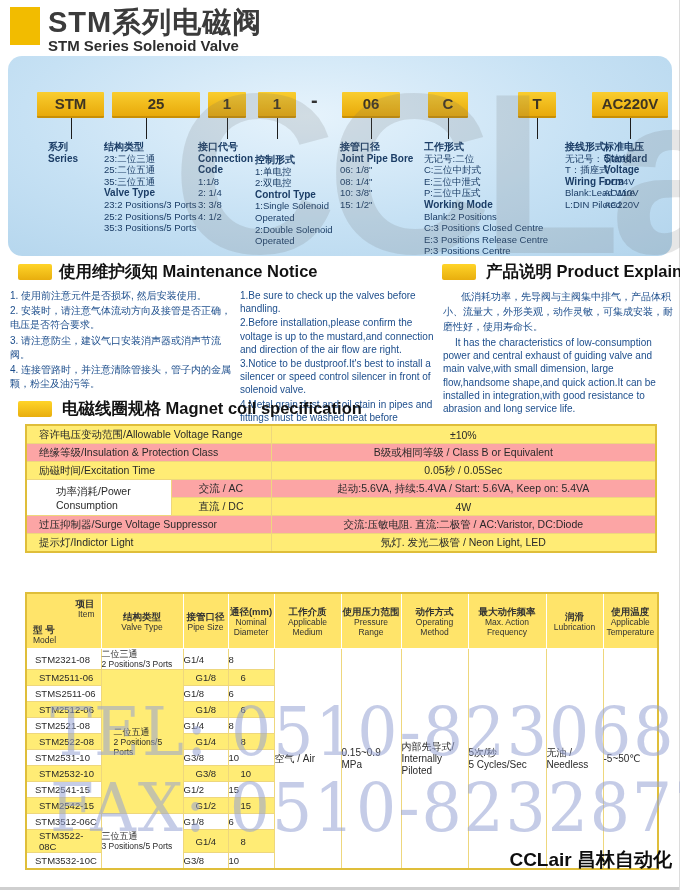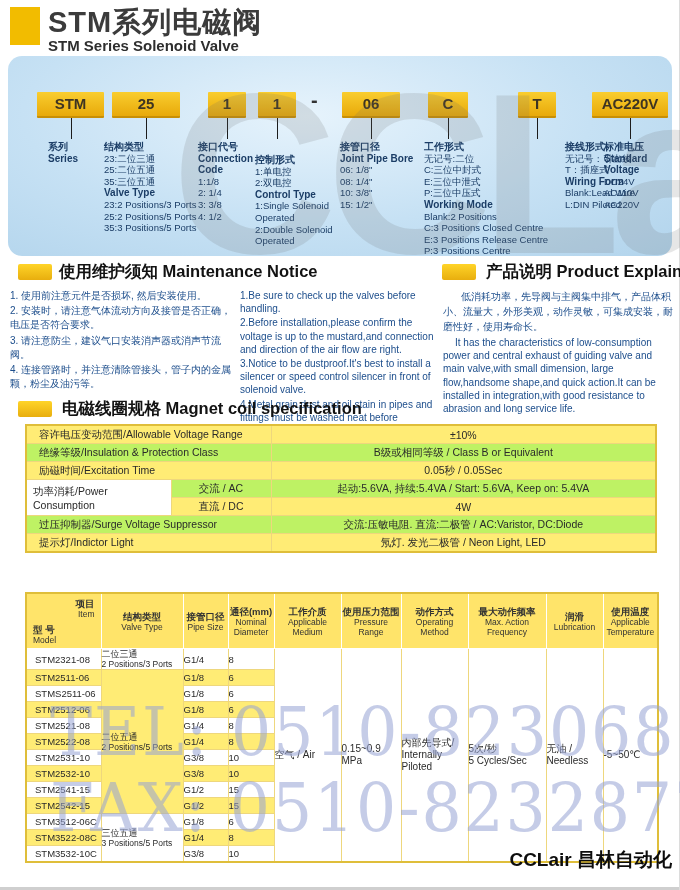--- a/index.html
+++ b/index.html
@@ -28,35 +28,35 @@
   .oc-labels{position:absolute;top:85px;font-size:9.5px;line-height:11.6px;color:#1b3d66;white-space:nowrap;}
   .oc-labels .b{font-weight:bold;font-size:10px;}
   .oc-sep{position:absolute;left:303px;top:33px;font-size:20px;font-weight:bold;color:#333;}
   
   .m-col{position:absolute;font-size:10px;line-height:14.2px;color:#1d4e8c;}
   .m-col div{margin-bottom:1px;}
   .pe-cn{margin:0 0 2px 0;font-size:10px;line-height:15px;color:#1d4e8c;text-indent:1.8em;}
   .pe-en{margin:0;font-size:10px;line-height:13.2px;color:#1d4e8c;text-indent:1.2em;}
   
   .coil-table{position:absolute;left:25px;top:424px;width:630px;border-collapse:collapse;table-layout:fixed;
-              border:2px solid #dfbe3a;background:#bef264;}
+              border:2px solid #dfbe3a;background:#fca5a5;}
   .coil-table td{border:1px solid #eed77d;height:17px;font-size:10.5px;color:#2a2a2a;padding:0;}
   .coil-table td.lbl{text-align:left;padding-left:12px;}
   .coil-table td.sub{text-align:center;}
   .coil-table td.val{text-align:center;}
   .coil-table tr.y td{background:#ffec75;}
-  .coil-table td.mw{background:#fff;text-align:left;padding-left:6px;}
+  .coil-table td.mw{background:#fff;text-align:left;padding-left:29px;}
   
   .spec-table{position:absolute;left:25px;top:592px;width:632px;border-collapse:collapse;table-layout:fixed;
               border:2px solid #dfbe3a;background:#fff;}
   .spec-table th{background:#ffe46a;border:1px solid #fff;height:54px;padding:0;vertical-align:middle;}
   .thcn{font-size:9.5px;font-weight:bold;color:#333;line-height:11px;}
   .then{font-size:8.5px;font-weight:normal;color:#333;line-height:10px;}
   .spec-table td{border:1px solid #eed77d;height:15px;font-size:9.5px;color:#2a2a2a;text-align:left;padding:0;}
-  .spec-table tr.y td{background:#ffec75;}
+  .spec-table tr.y td{background:#ffec75;padding-left:12px;}
   .spec-table td.mw{background:#fff;}
   .spec-table td.mdl{text-align:left;padding-left:8px;}
   .spec-table td.vt{background:#fff;font-size:9px;line-height:10px;}
   .spec-table td.vt .en{font-size:8.5px;}
   .spec-table td.shared{font-size:10px;line-height:12px;}
   .corner{position:relative;background:#ffe46a;
           background-image:linear-gradient(to bottom right,transparent 49.3%,#cfae45 49.3%,#cfae45 50.7%,transparent 50.7%);}
   .corner .tr{position:absolute;top:4px;right:6px;text-align:right;}
   .corner .bl{position:absolute;bottom:3px;left:6px;text-align:left;}
   
@@ -85,21 +85,21 @@
 
   <div class="panel" id="oc-panel">
     <span class="oc-sep">-</span>
 
   <div class="oc-box" style="left: 29px; width: 67px;">STM</div>
       <div class="oc-conn" style="left: 62.5px;"></div>
       <div class="oc-labels" style="left: 40px;">
         <div class="b">系列</div>
         <div class="b">Series</div>
       </div>
-      <div class="oc-box" style="left: 104px; width: 68px;">25</div>
+      <div class="oc-box" style="left: 104px; width: 88px;">25</div>
       <div class="oc-conn" style="left: 138px;"></div>
       <div class="oc-labels" style="left: 96px;">
         <div class="b">结构类型</div>
         <div>23:二位三通</div>
         <div>25:二位五通</div>
         <div>35:三位五通</div>
         <div class="b">Valve Type</div>
         <div>23:2 Positions/3 Ports</div>
         <div>25:2 Positions/5 Ports</div>
         <div>35:3 Positions/5 Ports</div>

